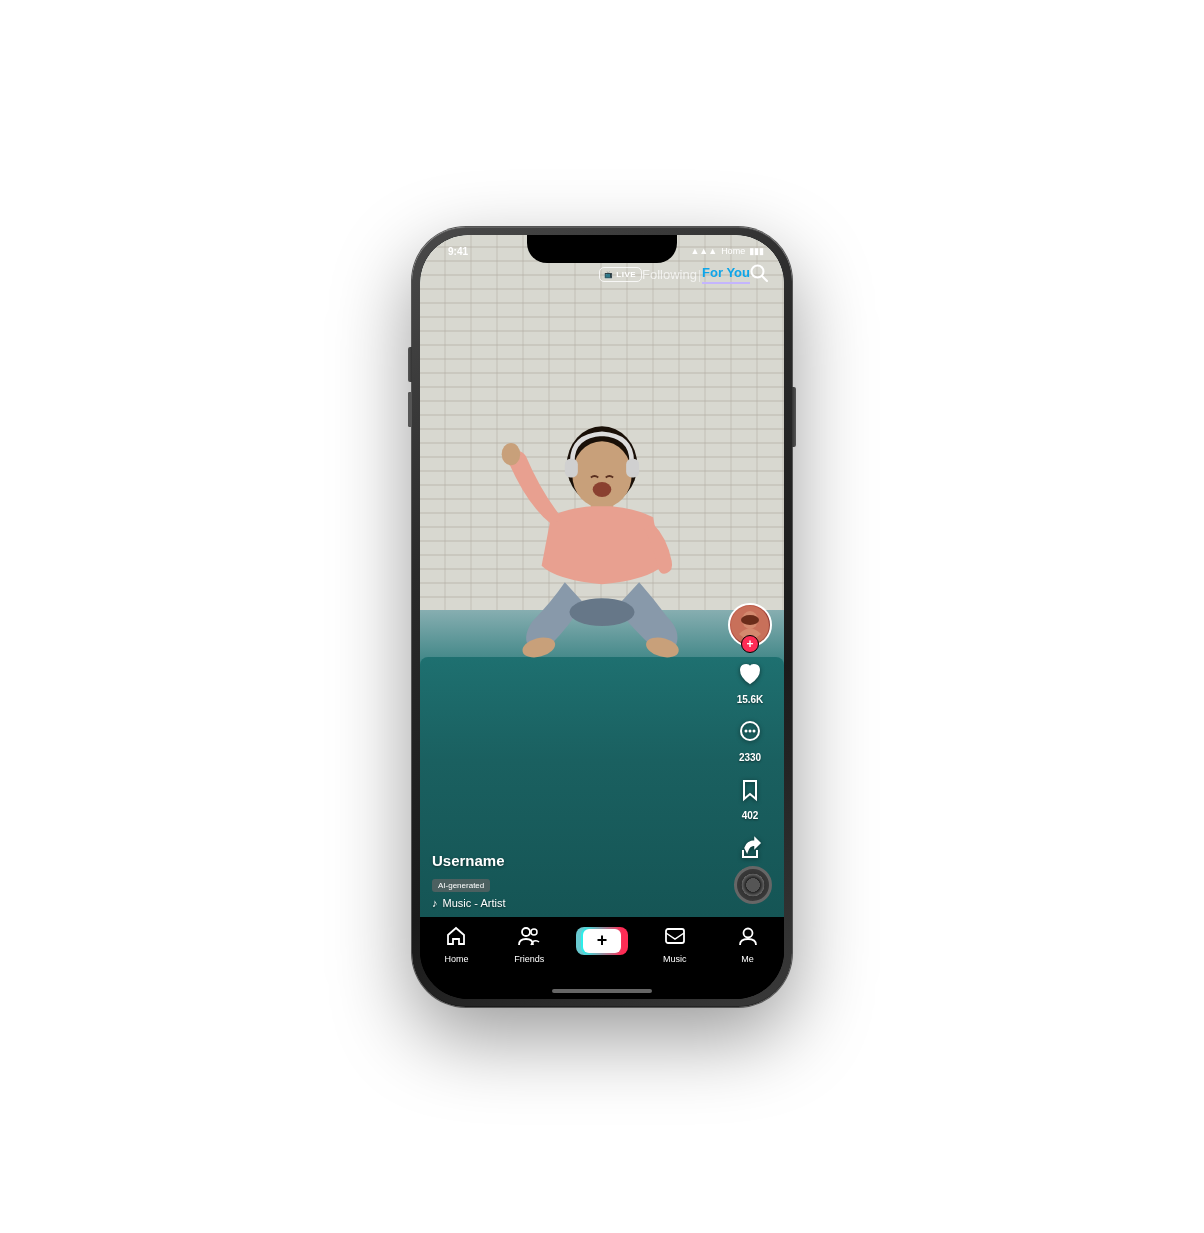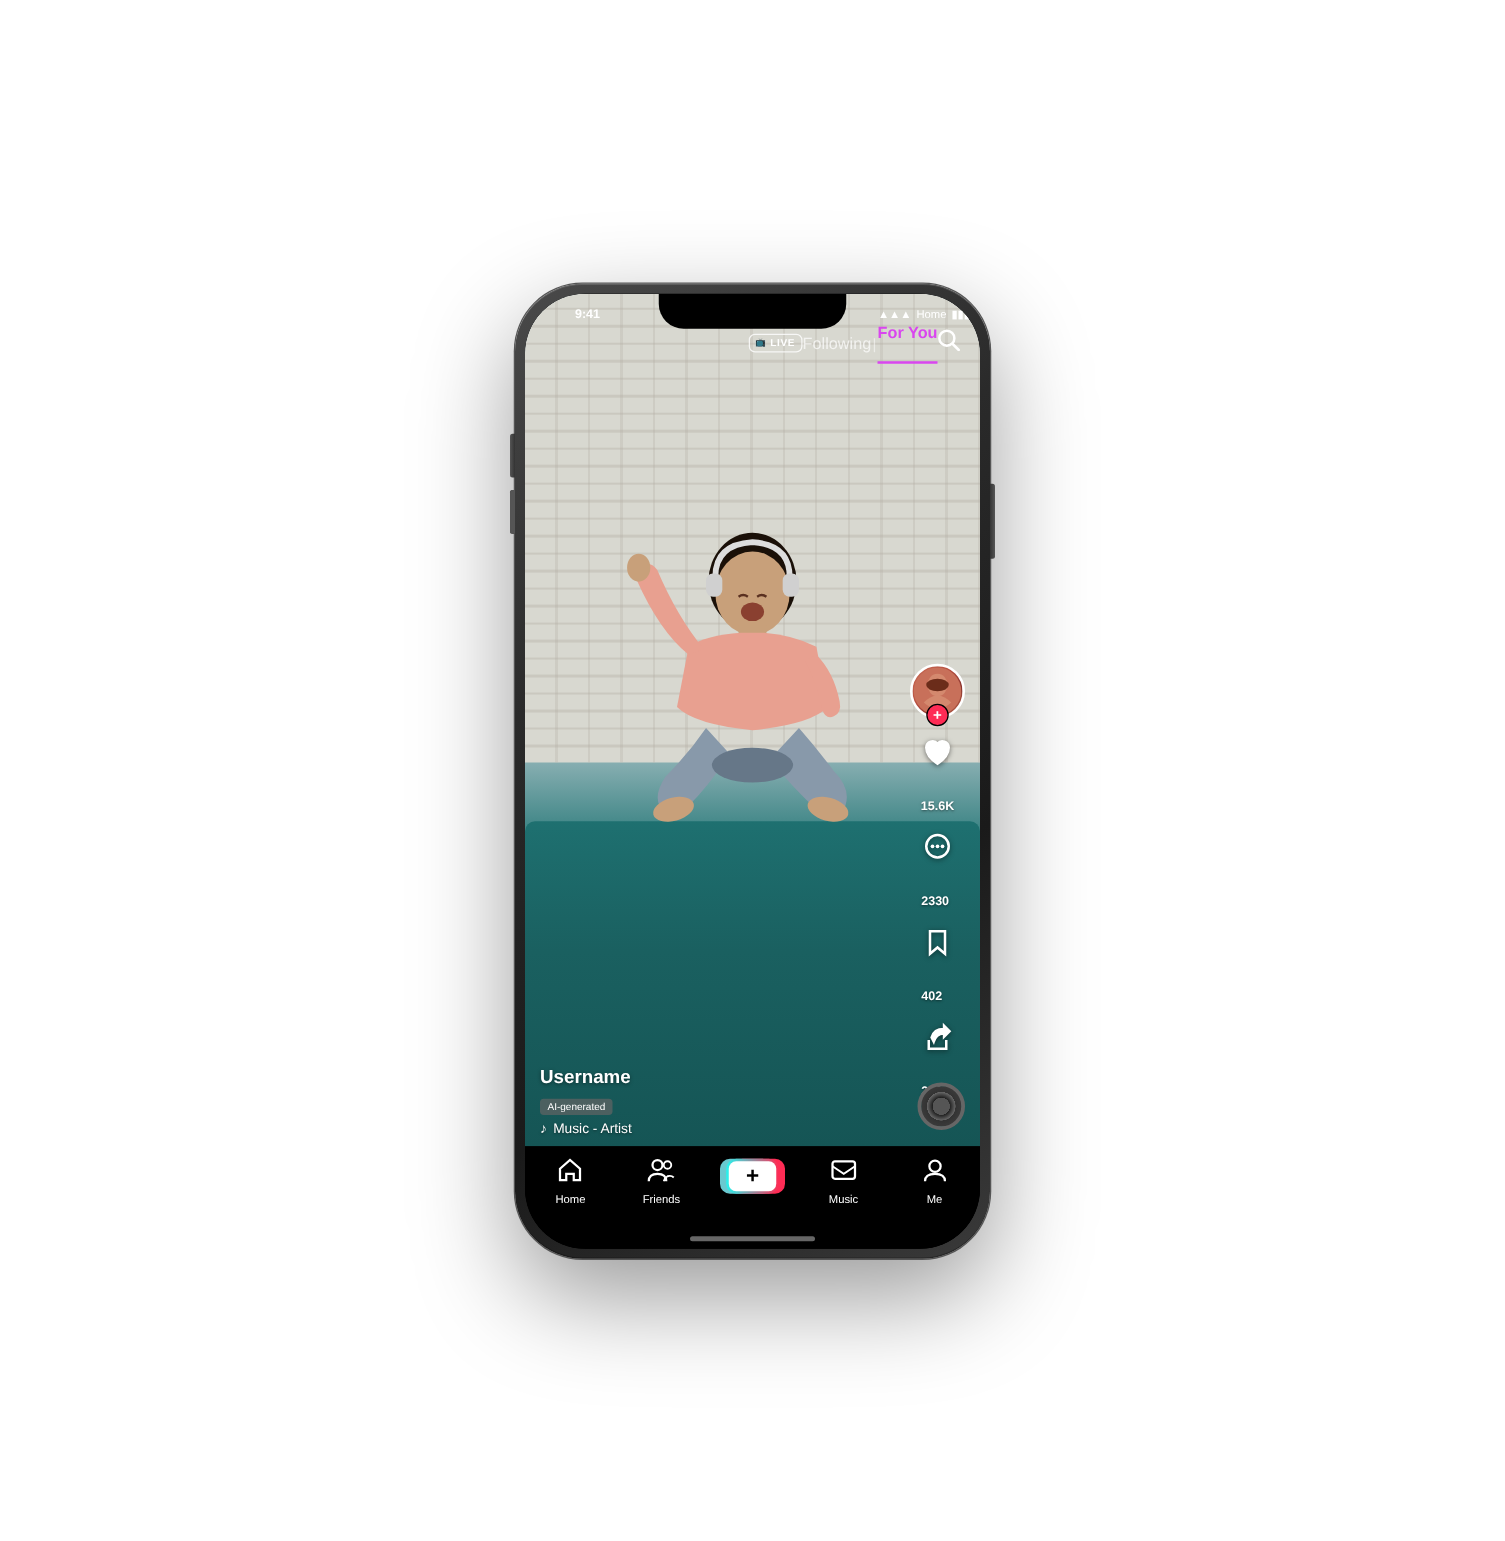--- a/index.html
+++ b/index.html
@@ -202,24 +202,24 @@
     }
 
     .tab {
       color: rgba(255,255,255,0.7);
       font-size: 13px;
       font-weight: 500;
       cursor: pointer;
     }
 
     .tab.active {
-      color: #d946ef;
+      color: #0ea5e9;
       font-weight: 700;
-      border-bottom: 2px solid #d946ef;
-      padding-bottom: 16px;
+      border-bottom: 2px solid #c4b5fd;
+      padding-bottom: 2px;
     }
 
     .tab-divider {
       color: rgba(255,255,255,0.5);
       font-size: 12px;
     }
 
     .search-icon-top {
       color: white;
       font-size: 16px;
@@ -274,21 +274,22 @@
       justify-content: center;
       color: white;
       font-size: 12px;
       font-weight: bold;
       border: 1.5px solid #000;
     }
 
     .action-item {
       display: flex;
       flex-direction: column;
-      gap: 21px;
+      align-items: center;
+      gap: 3px;
     }
 
     .action-icon {
       color: white;
       font-size: 22px;
       line-height: 1;
       filter: drop-shadow(0 1px 2px rgba(0,0,0,0.5));
     }
 
     .action-count {
@@ -448,21 +449,21 @@
       height: 4px;
       background: rgba(255,255,255,0.4);
       border-radius: 2px;
       z-index: 200;
     }
 
     
     .status-bar {
       position: absolute;
       top: 0;
-      left: 16px;
+      left: 4px;
       width: 100%;
       height: 28px;
       display: flex;
       align-items: center;
       justify-content: space-between;
       padding: 5px 24px 0 24px;
       z-index: 150;
     }
 
     .status-time {

